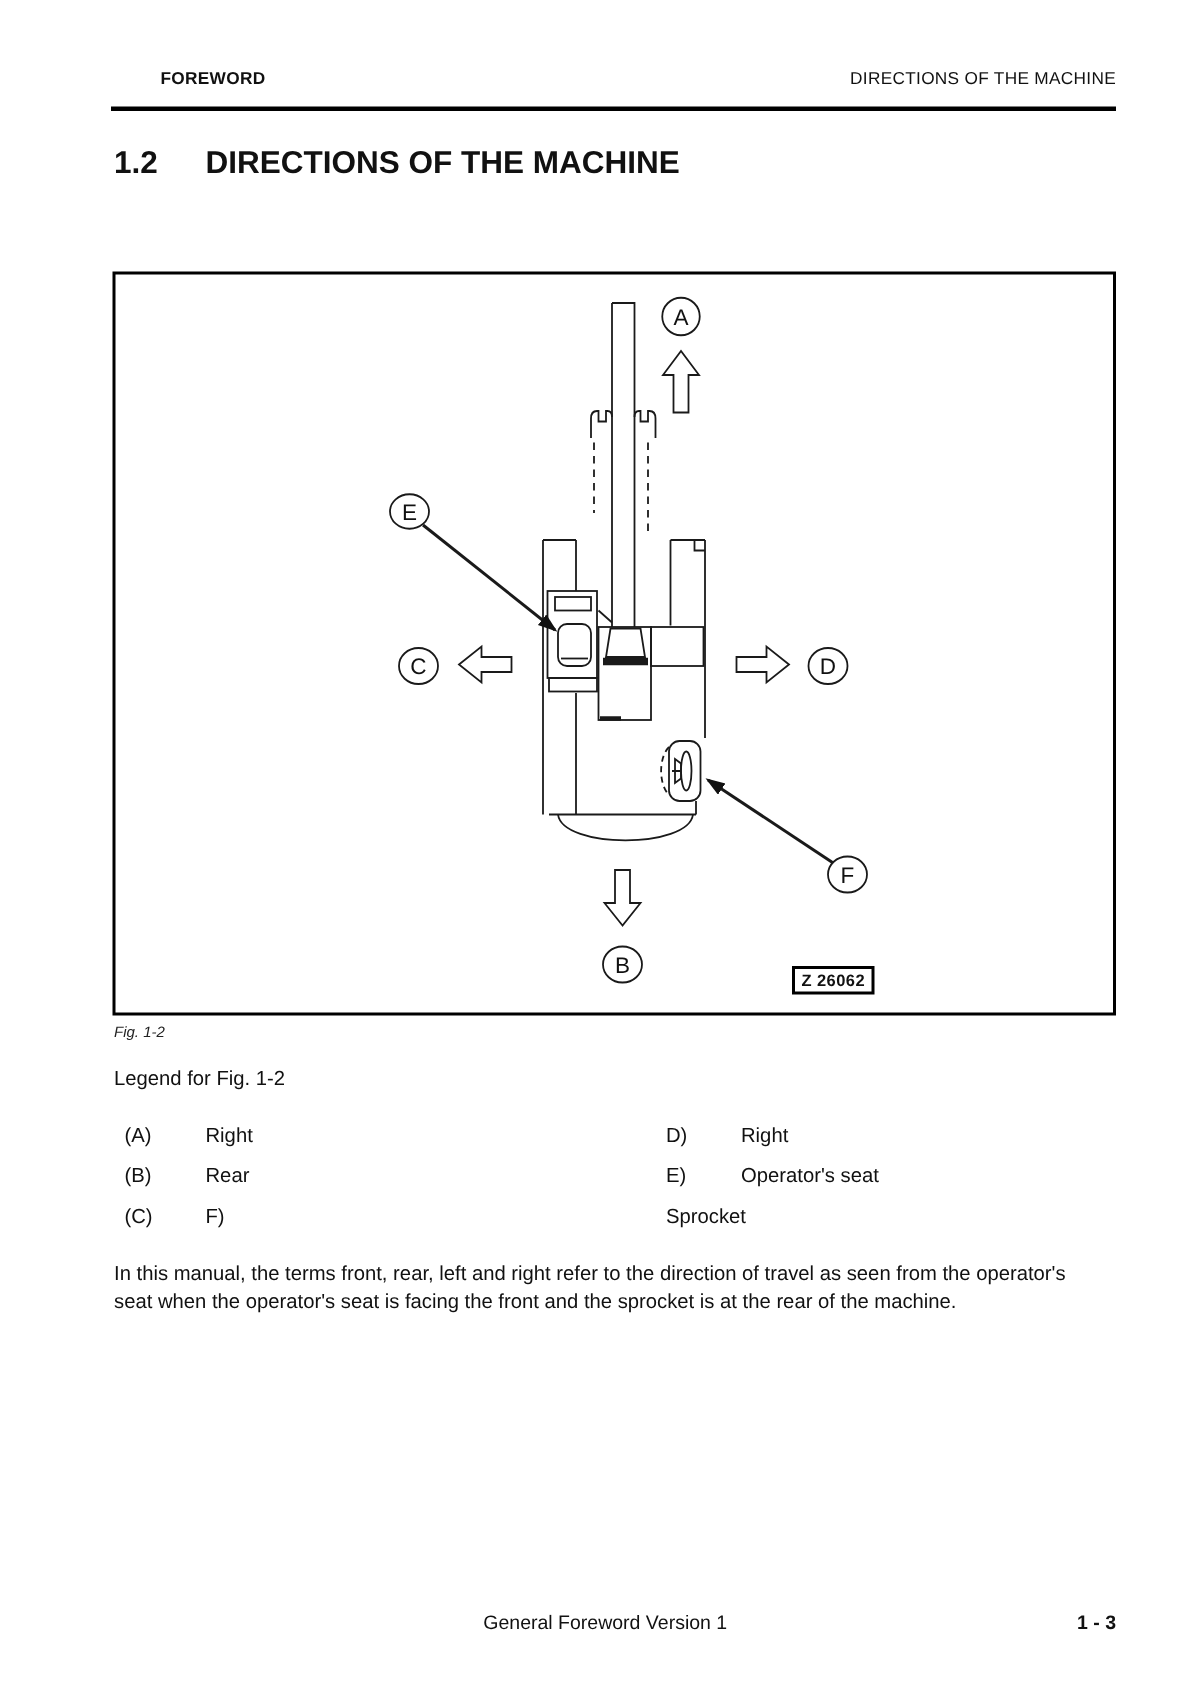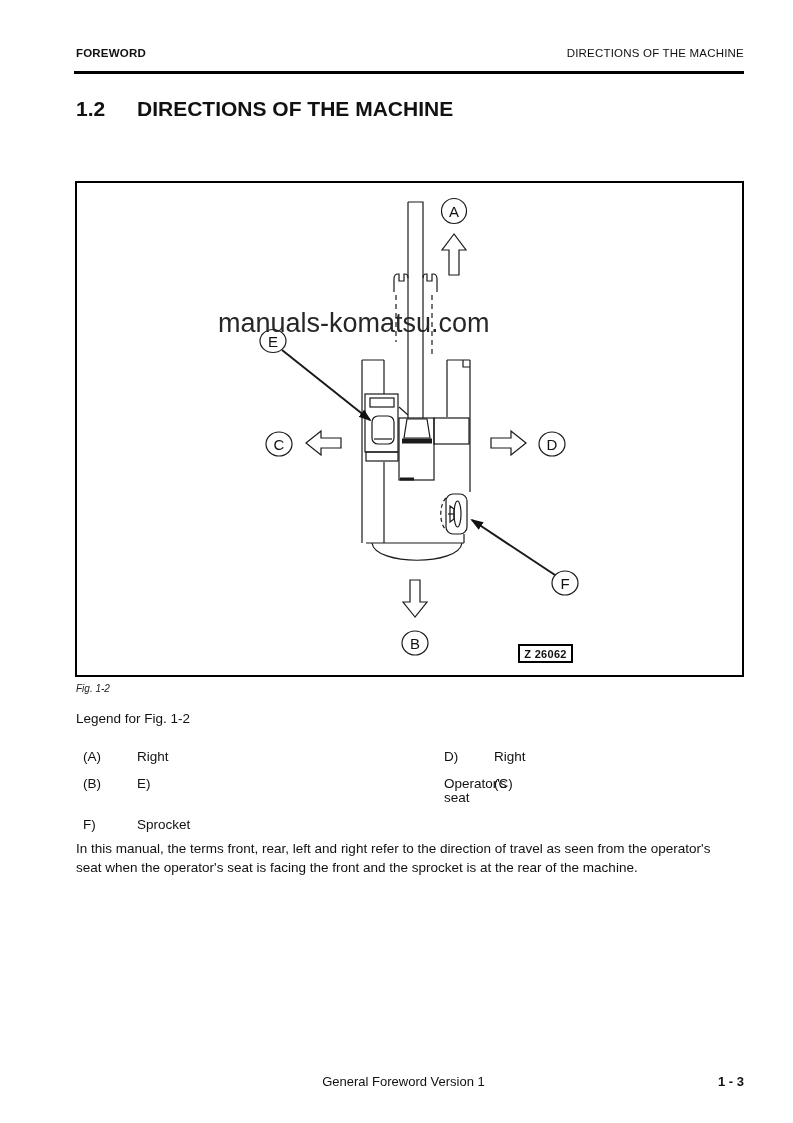--- a/index.html
+++ b/index.html
@@ -7,37 +7,37 @@
   body {
     width:793px; height:1123px; position:relative;
     font-family:"Liberation Sans", sans-serif;
     color:#111111;
     overflow:hidden;
   }
   .abs { position:absolute; }
 
   
   .header-row { left:76px; right:49px; top:47px; display:flex; justify-content:space-between; align-items:baseline; }
-  .header-left { font-size:11.5px; font-weight:bold; letter-spacing:.2px; }
+  .header-left { font-size:11.5px; font-weight:bold; letter-spacing:.2px;margin-left:31px; }
   .header-right { font-size:11.5px; letter-spacing:.2px; }
   .header-rule { left:74px; right:49px; top:71px; height:2.5px; background:#000; }
 
   
   .title-row { left:76px; top:96px; display:flex; align-items:center; font-weight:bold; font-size:21px; line-height:26px; }
   .title-number { width:61px; }
 
   
   .figure-box { left:75px; top:181px; width:669px; height:496px; border:2px solid #000; background:#fff; }
   .figure-box svg { position:absolute; left:0; top:0; }
   .watermark {
     position:absolute; left:141px; top:125px;
     font-size:27px; color:#272727; white-space:nowrap;
   }
   .zbox {
-    position:absolute; left:441px; top:461px; width:55px; height:19px;
+    position:absolute; left:451px; top:461px; width:55px; height:19px;
     border:2px solid #000; font-size:11px; display:flex; align-items:center; justify-content:center;
     background:#fff; font-weight:bold; letter-spacing:.3px;
   }
 
   .fig-caption { left:76px; top:683px; font-size:10px; font-style:italic; color:#222; }
   .legend-heading { left:76px; top:711px; font-size:13.5px; }
 
   .legend-grid {
     left:83px; top:750px; width:640px;
     display:grid; grid-template-columns:54px 307px 50px auto;
@@ -128,34 +128,34 @@
     </g>
     <g text-anchor="middle">
       <text class="circ-letter" x="452" y="214.5">A</text>
       <text class="circ-letter" x="413" y="646.5">B</text>
       <text class="circ-letter" x="277" y="447.5">C</text>
       <text class="circ-letter" x="550" y="447.5">D</text>
       <text class="circ-letter" x="271" y="344.5">E</text>
       <text class="circ-letter" x="563" y="586.5">F</text>
     </g>
   </svg>
-  <div class="watermark">manuals-komatsu.com</div>
   <div class="zbox">Z 26062</div>
 </div>
 
 <div class="abs fig-caption">Fig. 1-2</div>
 <div class="abs legend-heading">Legend for Fig. 1-2</div>
 
 <div class="abs legend-grid">
   <span>(A)</span>
   <span>Right</span>
   <span>D)</span>
   <span>Right</span>
 
   <span>(B)</span>
+  <span>Rear</span>
   <span>E)</span>
   <span>Operator's seat</span>
 
   <span>(C)</span>
   <span>F)</span>
   <span>Sprocket</span>
 </div>
 
 <div class="abs body-text">In this manual, the terms front, rear, left and right refer to the direction of travel as seen from the operator's seat when the operator's seat is facing the front and the sprocket is at the rear of the machine.</div>
 

